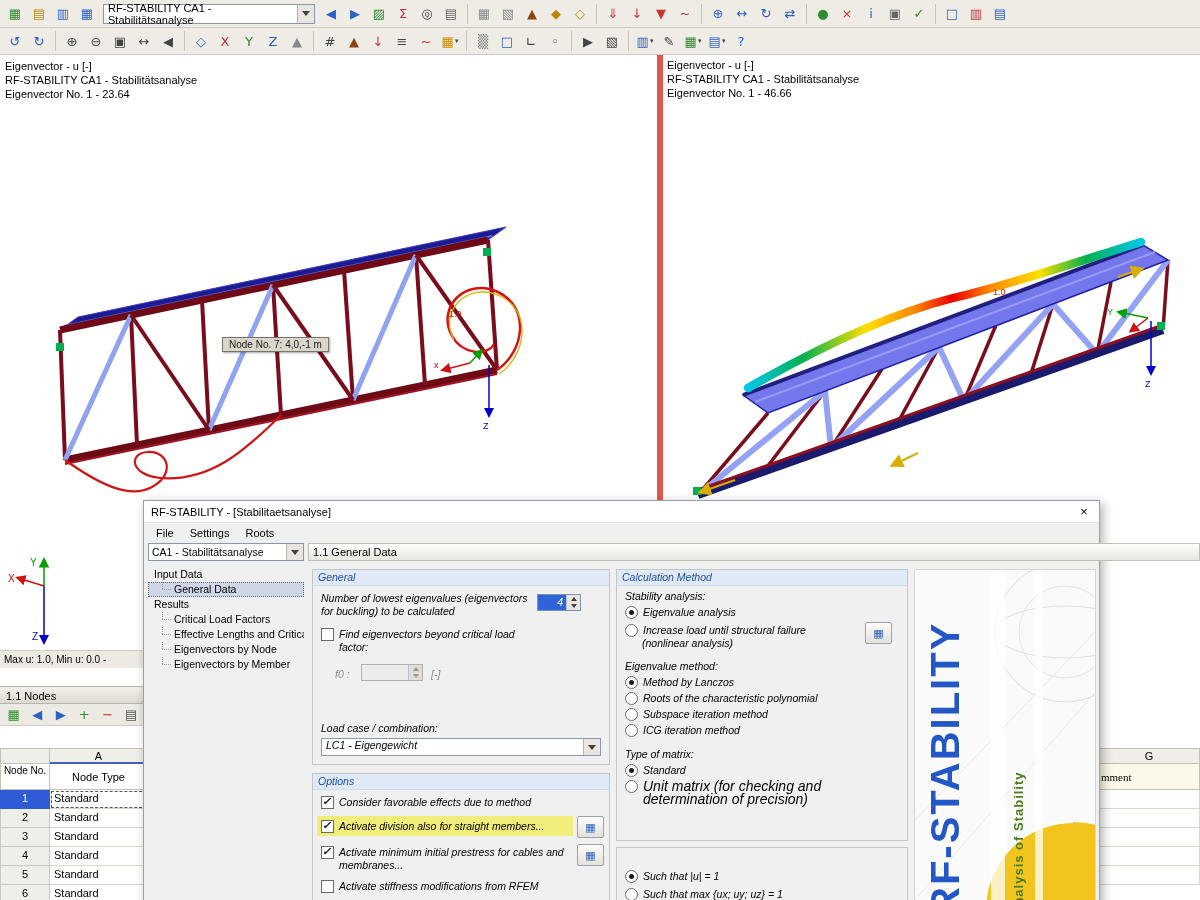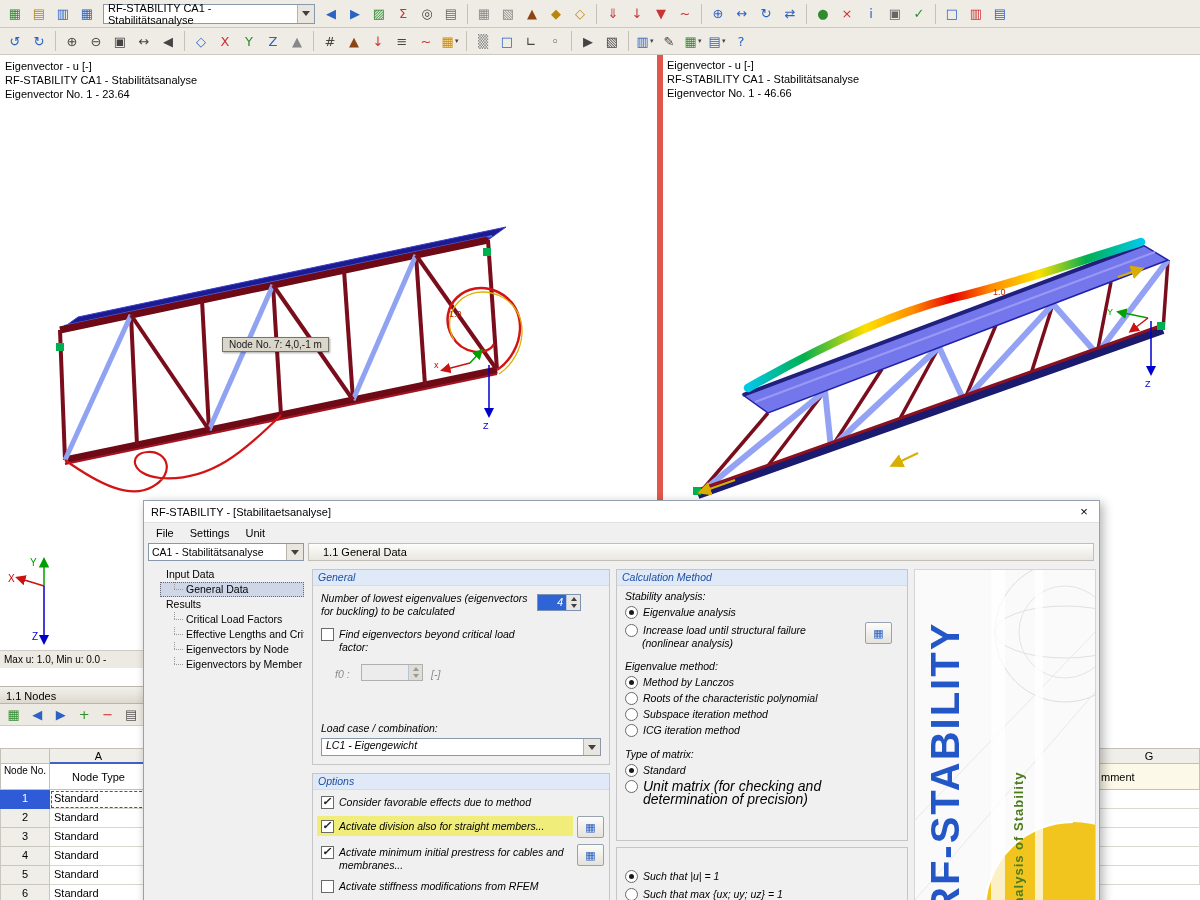--- a/index.html
+++ b/index.html
@@ -51,43 +51,43 @@
     text-align:center;line-height:17px;}
   .ncell-type{width:98px;background:#fff;border:1px solid #d9d6ce;border-top:none;border-left:none;
     box-sizing:border-box;line-height:17px;padding-left:4px;}
   .nrow.sel .ncell-no{background:#2f5bd6;color:#fff;border-color:#2f5bd6;}
   .nrow.sel .ncell-type{outline:1px dashed #555;outline-offset:-2px;}
   
   .rstrip{position:absolute;left:1098px;top:748px;width:102px;z-index:2;font-size:11px;}
   .rs-letter{height:16px;background:#efeee8;border:1px solid #c3c0b8;box-sizing:border-box;
     text-align:center;line-height:14px;}
   .rs-name{height:26px;background:#fdf9e8;border:1px solid #c3c0b8;border-top:none;box-sizing:border-box;
-    display:flex;align-items:center;padding-left:2px;}
+    display:flex;align-items:center;padding-left:2px;font-family:Liberation Serif, serif;}
   .rs-row{height:19px;background:#fff;border:1px solid #dad7cf;border-top:none;box-sizing:border-box;}
   
   .dlg{position:absolute;left:143px;top:500px;width:955px;height:420px;background:#f0f0f0;
     border:1px solid #95a0b0;box-shadow:3px 3px 10px rgba(0,0,0,.3);z-index:10;font-size:10.5px;}
   .dlg-title{position:absolute;left:0;top:0;width:100%;height:22px;background:#fff;
     border-bottom:1px solid #e0e0e0;display:flex;align-items:center;box-sizing:border-box;}
   .dlg-title-text{font-size:11px;padding-left:7px;}
   .dlg-close{margin-left:auto;width:30px;text-align:center;font-size:13px;cursor:default;}
   .dlg-menu{position:absolute;left:0;top:22px;width:100%;height:19px;display:flex;align-items:center;padding-left:4px;box-sizing:border-box;}
   .menu-item{padding:10px 8px;font-size:11px;}
   .dlg-left{position:absolute;left:4px;top:42px;width:156px;height:374px;}
   .dlg-combo{display:flex;align-items:center;height:18px;background:#fff;border:1px solid #8a98ac;
     padding-left:3px;box-sizing:border-box;}
   .tree{position:absolute;left:0;top:24px;width:156px;}
-  .tree-item{position:relative;height:15px;line-height:15px;padding-left:6px;white-space:nowrap;overflow:hidden;margin-left:12px;}
+  .tree-item{position:relative;height:15px;line-height:15px;padding-left:6px;white-space:nowrap;overflow:hidden;}
   .tree-item.child{padding-left:26px;}
   .tree-item.child::before{content:"";position:absolute;left:14px;top:7px;width:9px;border-top:1px dotted #9a9a9a;}
   .tree-item.child::after{content:"";position:absolute;left:14px;top:-3px;height:10px;border-left:1px dotted #9a9a9a;}
   .tree-item.sel{background:#cfd6e6;outline:1px dotted #667;outline-offset:-1px;}
-  .sec-hdr{position:absolute;left:164px;top:42px;width:786px;height:18px;
+  .sec-hdr{position:absolute;left:164px;top:42px;width:892px;height:18px;
     background:linear-gradient(#fdfdfb,#e9e6df);border:1px solid #c2beb6;box-sizing:border-box;
-    font-size:11px;line-height:16px;padding-left:14px;}
+    font-size:11px;line-height:16px;padding-left:4px;}
   .grp{position:absolute;border:1px solid #c6c6c6;background:#f0f0f0;box-sizing:border-box;font-style:italic;}
   .grp-hd{height:15px;background:#dfe9f8;color:#1d4d9e;font-size:10.5px;line-height:15px;
     padding-left:5px;border-bottom:1px solid #cdddf2;}
   .lbl{position:absolute;font-size:10.5px;line-height:12.5px;}
   .lbl.dim{color:#8a8a8a;}
   .cbrow,.rdrow{position:absolute;display:flex;align-items:flex-start;gap:5px;font-size:10.5px;line-height:12.5px;}
   .cb{flex:0 0 auto;width:11px;height:11px;border:1px solid #6a6a6a;background:#fff;position:relative;margin-top:0px;}
   .cb.on::after{content:"✓";position:absolute;left:0px;top:-2px;font-size:11px;color:#222;font-weight:bold;}
   .rd{flex:0 0 auto;width:11px;height:11px;border:1px solid #6a6a6a;border-radius:50%;background:#fff;
     display:inline-flex;align-items:center;justify-content:center;}
@@ -414,21 +414,21 @@
   </div>
 
   <div class="dlg">
     <div class="dlg-title">
       <span class="dlg-title-text">RF-STABILITY - [Stabilitaetsanalyse]</span>
       <span class="dlg-close">×</span>
     </div>
     <div class="dlg-menu">
       <span class="menu-item">File</span>
       <span class="menu-item">Settings</span>
-      <span class="menu-item">Unit</span>
+      <span class="menu-item">Roots</span>
     </div>
 
     <div class="dlg-left">
       <div class="dlg-combo">
         <span>CA1 - Stabilitätsanalyse</span>
         <span class="combo-arrow" style="margin-left:auto">
             <span class="tri-down"></span>
           </span>
       </div>
       <div class="tree">

